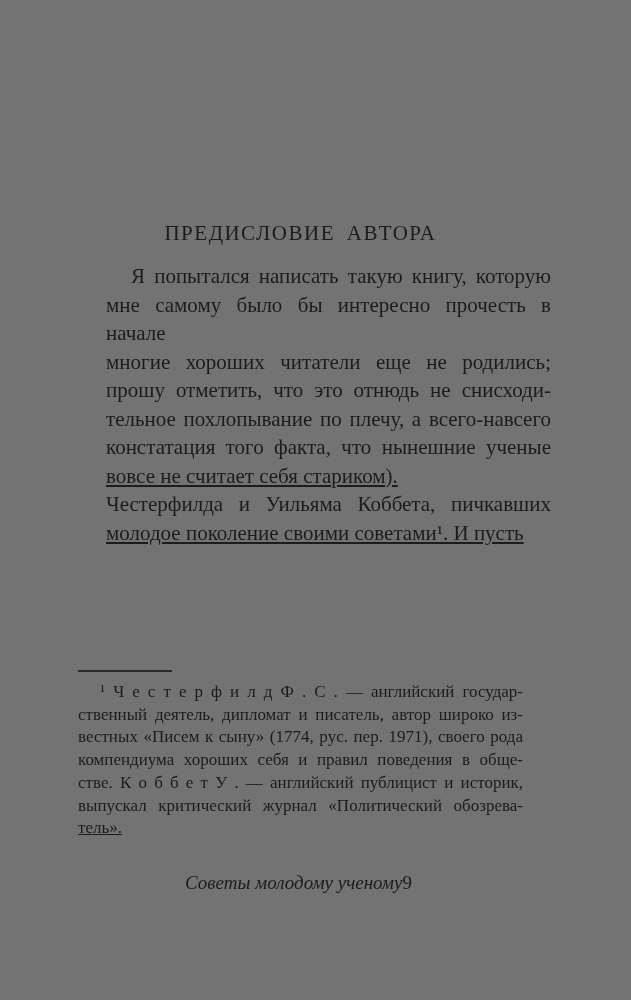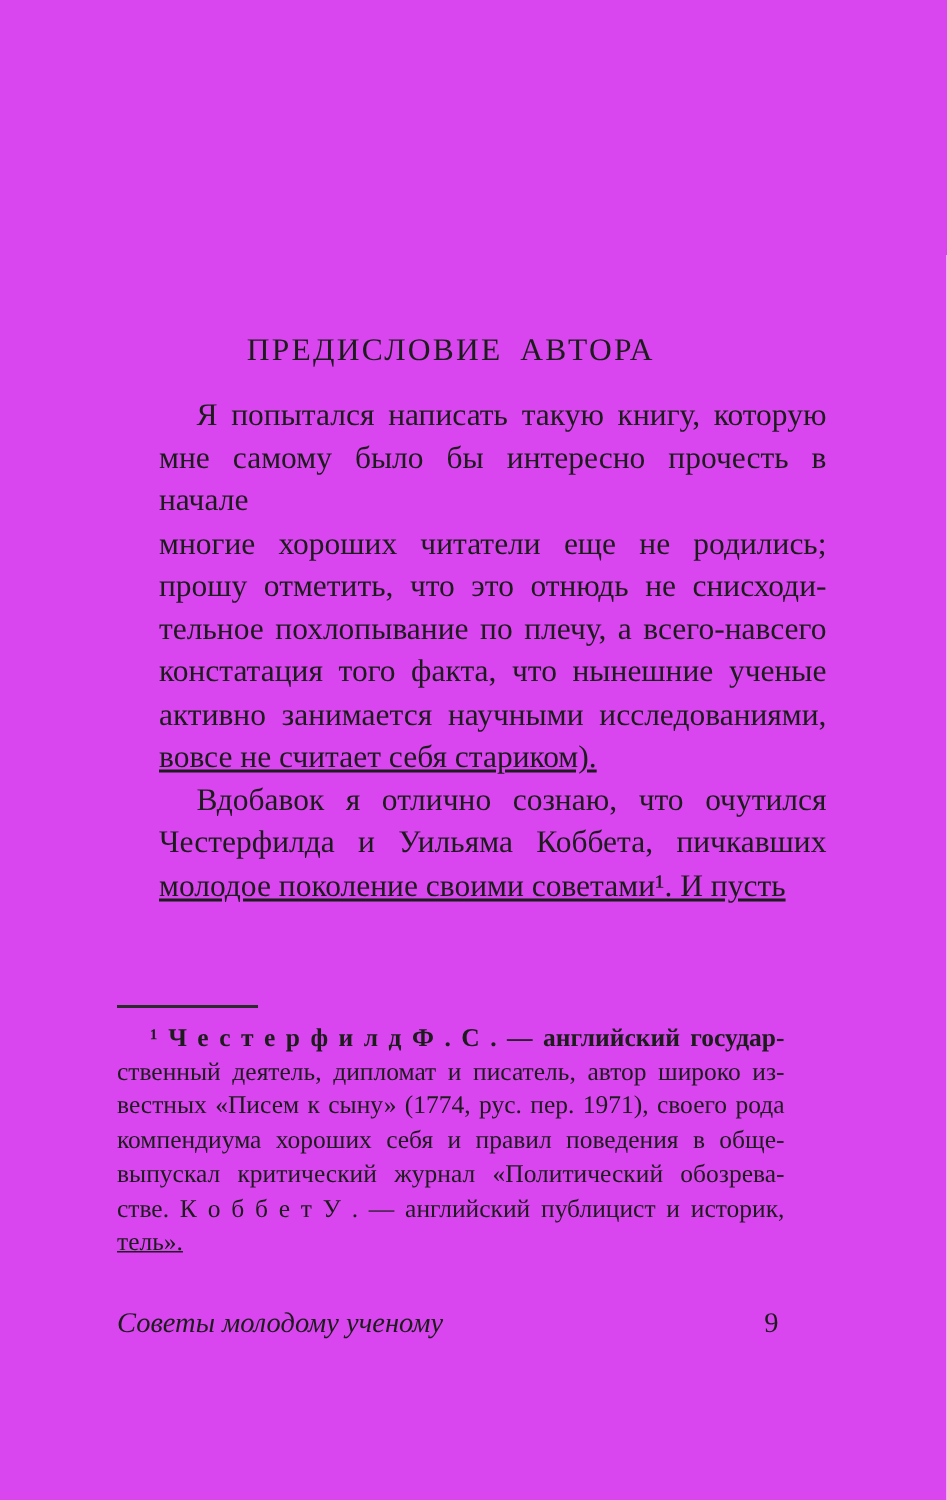--- a/index.html
+++ b/index.html
@@ -5,21 +5,21 @@
   html, body {
     margin: 0;
     padding: 0;
     background: #ffffff;
     overflow: hidden;
   }
   .page {
     position: relative;
     width: 631px;
     height: 1000px;
-    background: #d946ef;
+    background: #737373;
     font-family: "Liberation Serif", "DejaVu Serif", serif;
     color: #1c1c1c;
   }
   .content {
     position: absolute;
     left: 78px;
     top: 0;
     width: 445px;
     height: 1000px;
   }
@@ -62,28 +62,28 @@
     margin: 0;
   }
   .footnote {
     position: absolute;
     top: 681px;
     left: 0;
     width: 100%;
     font-size: 17px;
     line-height: 22.7px;
   }
-  .footnote .line.indent { padding-left: 22px; font-weight: bold; }
+  .footnote .line.indent { padding-left: 22px; }
   .page-footer {
     position: absolute;
     top: 872px;
     left: 0;
     width: 100%;
     display: flex;
-    justify-content: space-between;
+    justify-content: center;
     align-items: baseline;
     font-size: 19px;
   }
   .running-title { font-style: italic; }
   .page-number { font-style: normal; padding-right: 4px; }
 </style>
 </head>
 <body>
 
 <div class="page">
@@ -92,40 +92,38 @@
     <h1 class="doc-title">ПРЕДИСЛОВИЕ АВТОРА</h1>
 
     <div class="body-text">
         <div>
           <div class="line indent">Я попытался написать такую книгу, которую</div>
           <div class="line">мне самому было бы интересно прочесть в начале</div>
           <div class="line">многие хороших читатели еще не родились;</div>
           <div class="line">прошу отметить, что это отнюдь не снисходи-</div>
           <div class="line">тельное похлопывание по плечу, а всего-навсего</div>
           <div class="line">констатация того факта, что нынешние ученые</div>
-          <div class="line">активно занимается научными исследованиями,</div>
           <div class="line para-end">вовсе не считает себя стариком).</div>
         </div>
         <div>
-          <div class="line indent">Вдобавок я отлично сознаю, что очутился</div>
           <div class="line">Честерфилда и Уильяма Коббета, пичкавших</div>
           <div class="line para-end">молодое поколение своими советами¹. И пусть</div>
         </div>
       </div>
 
     <hr class="footnote-divider">
 
     <div class="footnote">
         <div>
           <div class="line indent">¹ Ч е с т е р ф и л д  Ф .  С .  —  английский  государ-</div>
           <div class="line">ственный деятель, дипломат и писатель, автор широко из-</div>
           <div class="line">вестных «Писем к сыну» (1774, рус. пер. 1971), своего рода</div>
           <div class="line">компендиума хороших себя и правил поведения в обще-</div>
+          <div class="line">стве.  К о б б е т  У .  —  английский  публицист  и  историк,</div>
           <div class="line">выпускал критический журнал «Политический обозрева-</div>
-          <div class="line">стве.  К о б б е т  У .  —  английский  публицист  и  историк,</div>
           <div class="line para-end">тель».</div>
         </div>
       </div>
 
     <div class="page-footer">
       <span class="running-title">Советы молодому ученому</span>
       <span class="page-number">9</span>
     </div>
 
   </div>

